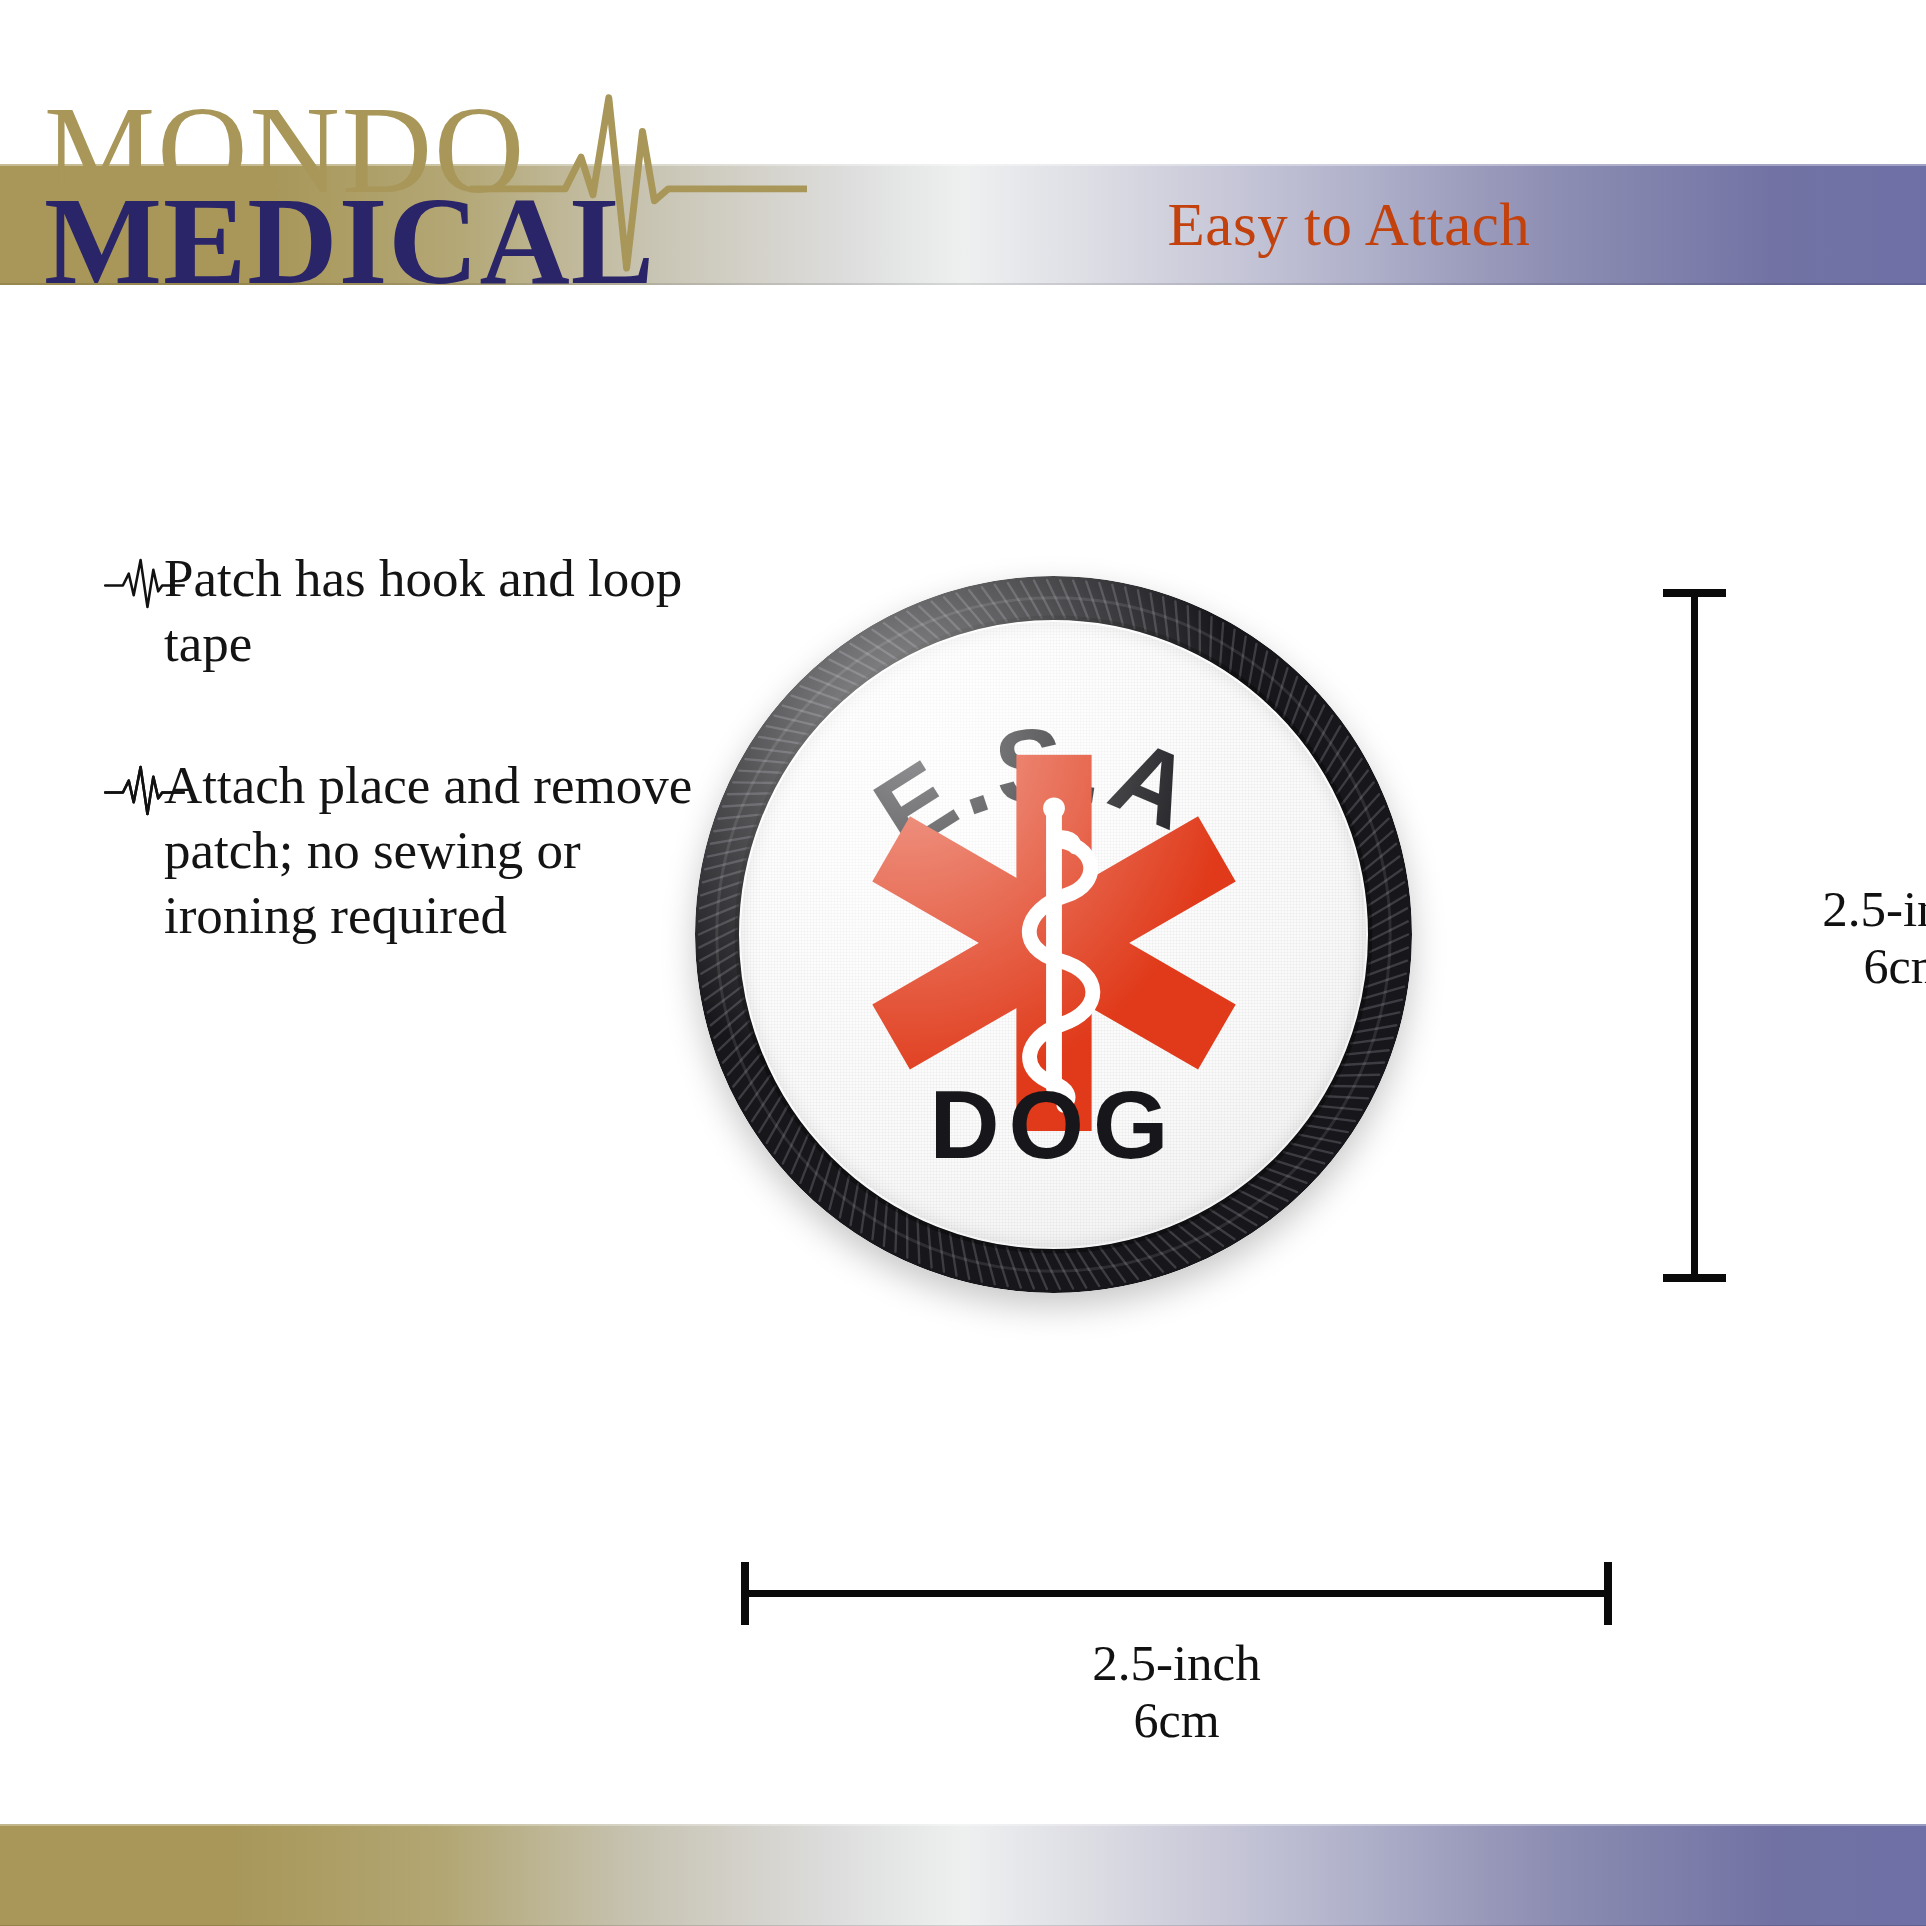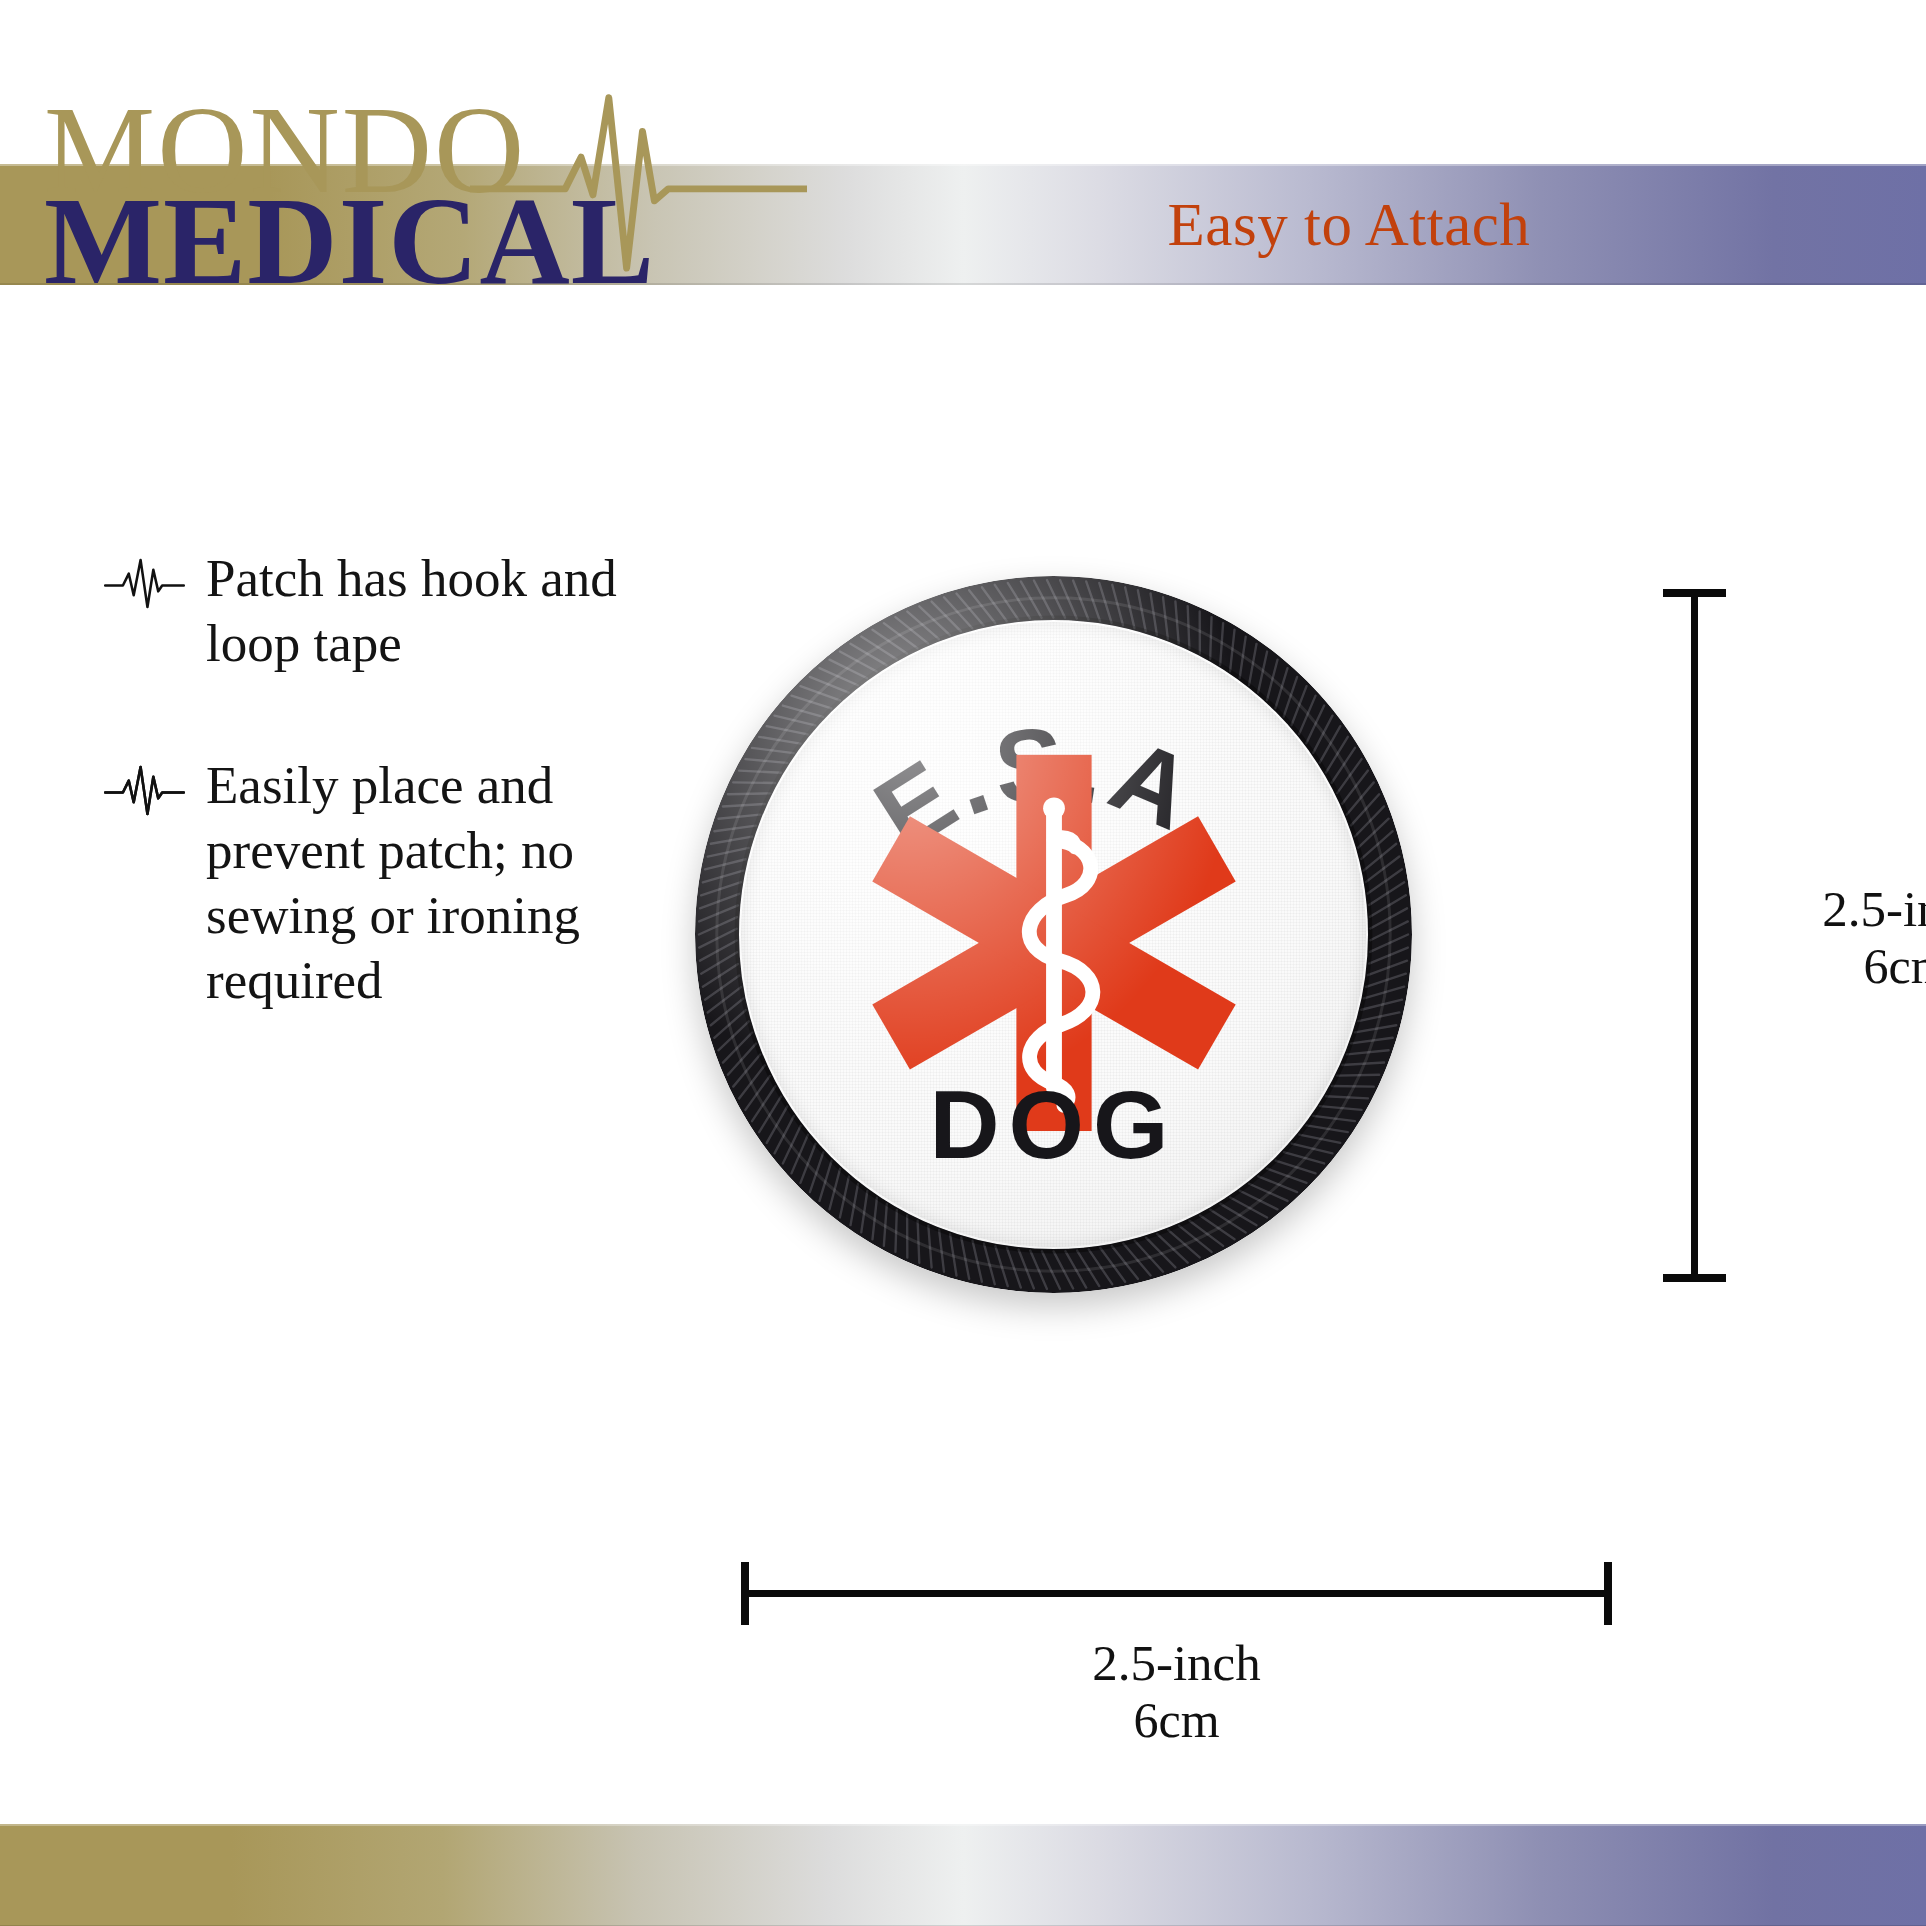--- a/index.html
+++ b/index.html
@@ -49,21 +49,21 @@
 
   
   #features{
     position:absolute;left:103px;top:546px;width:594px;
   }
   .feature-row{position:relative;margin-bottom:77px;}
   .feature-icon{
     position:absolute;left:0;top:10px;width:83px;height:55px;
   }
   .feature-text{
-    margin-left:103px;
+    margin-left:61px;
     font-size:53px;line-height:65px;color:#141414;
     font-family:"Liberation Serif","DejaVu Serif",serif;
   }
 
   
   #patch-wrap{
     position:absolute;left:695px;top:576px;width:717px;height:717px;
   }
   #patch{
     position:absolute;inset:0;border-radius:50%;
@@ -175,21 +175,21 @@
   <div class="feature-row">
     <svg class="feature-icon" viewBox="0 0 84 56" fill="none">
       <path d="M2 30 L20 30 L26 18 L31 40 L38 4 L45 52 L51 14 L56 36 L60 30 L82 30" stroke="#111" stroke-width="2.6" stroke-linecap="round" stroke-linejoin="round" fill="none"></path>
     </svg>
   </div>
 
   <div class="feature-row">
     <svg class="feature-icon" viewBox="0 0 84 56" fill="none">
       <path d="M2 30 L20 30 L26 18 L31 40 L38 4 L45 52 L51 14 L56 36 L60 30 L82 30" stroke="#111" stroke-width="2.6" stroke-linecap="round" stroke-linejoin="round" fill="none"></path>
     </svg>
-    <div class="feature-text">Easily place and prevent patch; no sewing or ironing required</div>
+    <div class="feature-text">Attach place and remove patch; no sewing or ironing required</div>
   </div>
 
 </div>
 
 <div id="patch-wrap">
   <div id="patch">
 
     <div id="patch-face">
 
       <svg class="patch-arc-text" viewBox="0 0 632 632">

